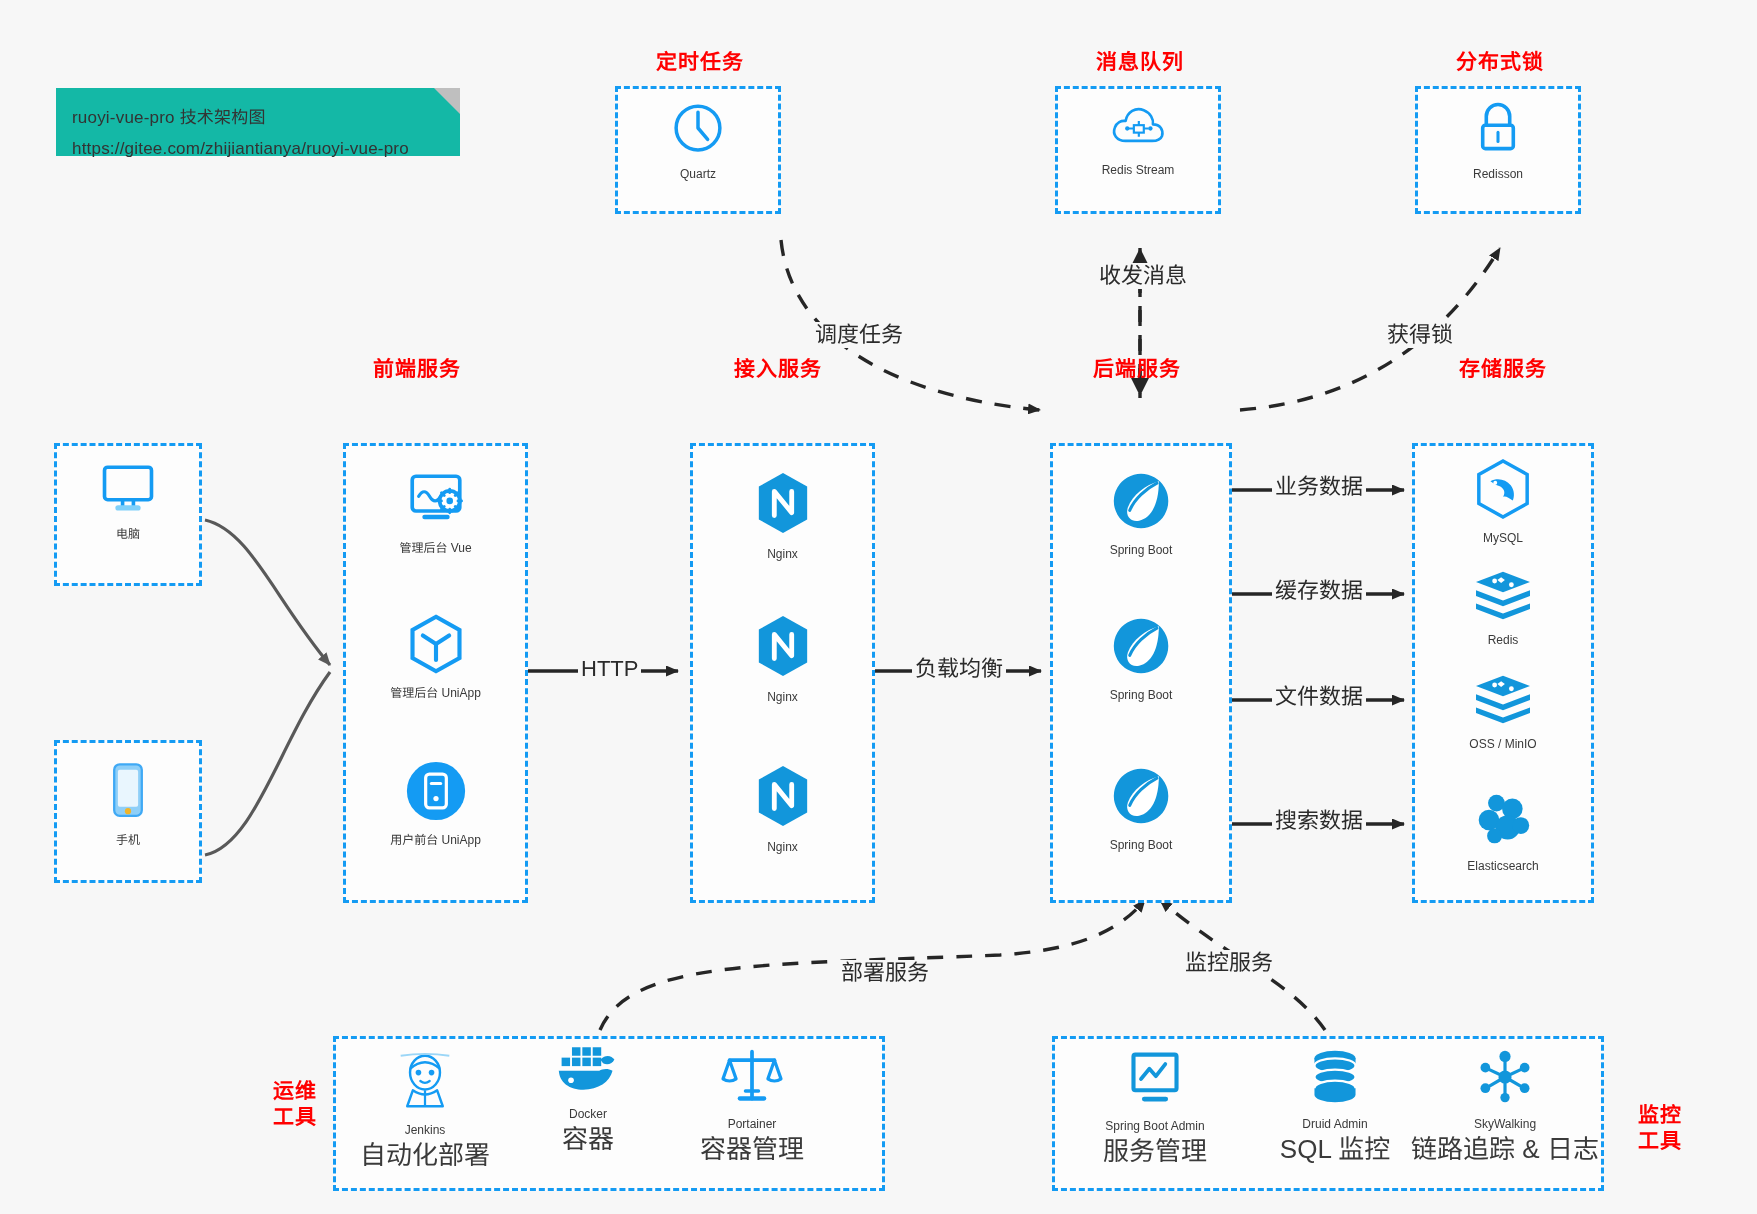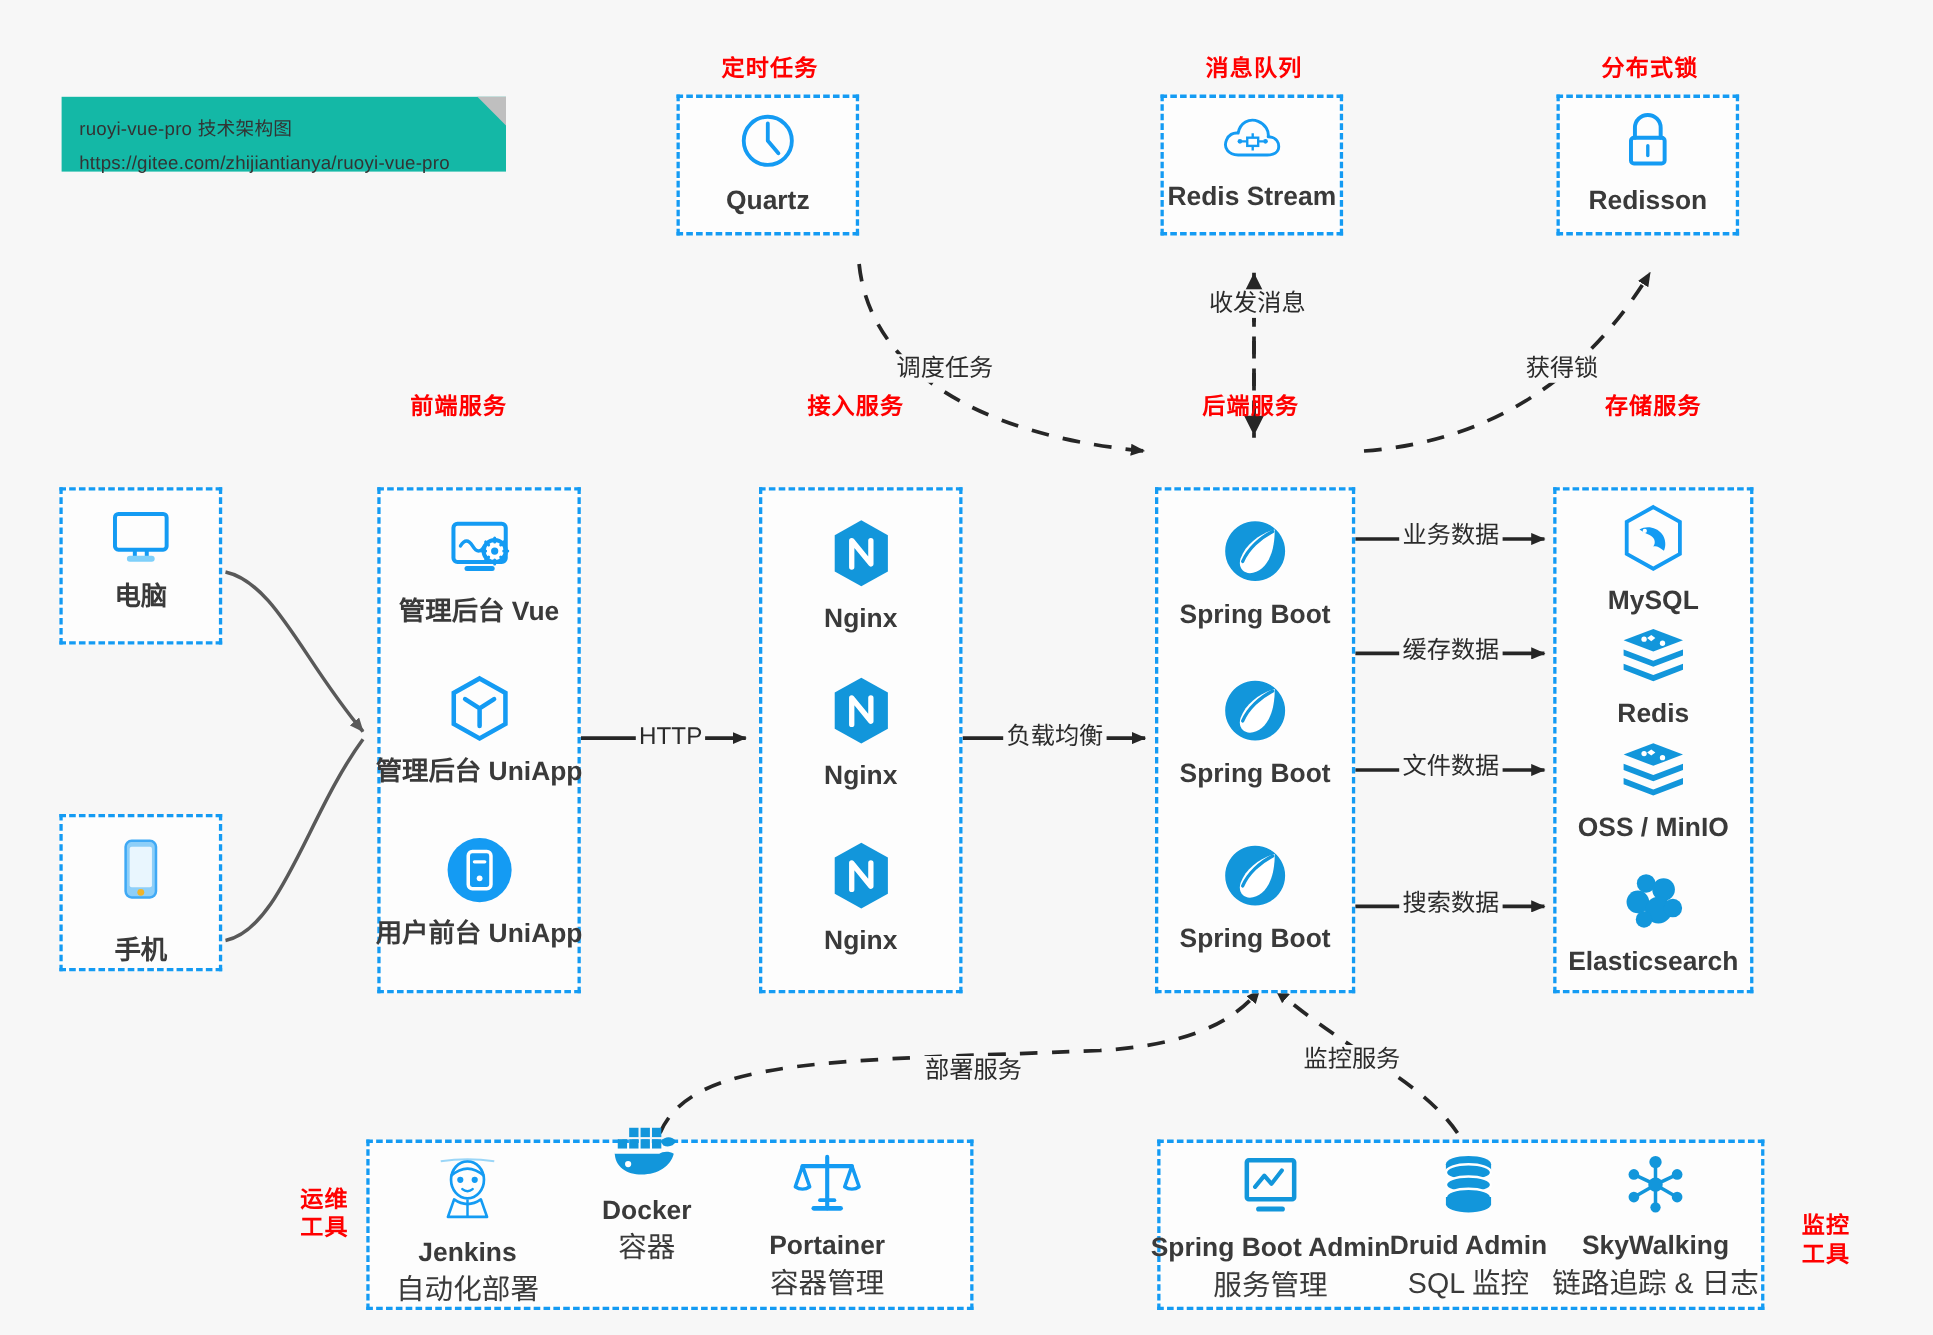--- a/index.html
+++ b/index.html
@@ -45,21 +45,21 @@
   }
   .gtitle.vert{line-height:1.25;}
 
   
   .node{
     position:absolute;
     display:flex;flex-direction:column;align-items:center;justify-content:flex-start;
     text-align:center;
   }
   .node .cap{
-    font-size:24px;color:#3a3a3a;white-space:nowrap;margin-top:6px;line-height:1.35;font-weight:bold;
+    font-size:12px;color:#3a3a3a;white-space:nowrap;margin-top:6px;line-height:1.35;
   }
   .node .cap2{font-size:26px;color:#3a3a3a;white-space:nowrap;line-height:1.35;}
   .ico{display:block;}
 
   
   .elabel{
     position:absolute;
     background:#f7f7f7;
     font-size:22px;color:#2b2b2b;white-space:nowrap;
     padding:0 3px;line-height:1.2;
@@ -173,21 +173,21 @@
       <svg width="62" height="56" viewBox="0 0 68 62">
         <rect x="8" y="8" width="52" height="36" rx="3.5" fill="none" stroke="#149bf3" stroke-width="4"></rect>
         <path d="M28 44 L28 52 M40 44 L40 52" stroke="#149bf3" stroke-width="4"></path>
         <rect x="20" y="50" width="28" height="6" rx="3" fill="#7fd0fa"></rect>
       </svg>
     </span>
     <span class="cap">电脑</span>
   </div>
 
   <div class="dbox" style="left:54px;top:740px;width:148px;height:143px;"></div>
-  <div class="node" style="left:54px;top:760px;width:148px;gap:16px;">
+  <div class="node" style="left:54px;top:760px;width:148px;">
     <span class="ico">
       <svg width="46" height="62" viewBox="0 0 50 66">
         <rect x="10" y="4" width="30" height="56" rx="6" fill="#8ecff8" stroke="#3fa9f5" stroke-width="2.5"></rect>
         <rect x="14" y="10" width="22" height="40" rx="2" fill="#e9f6fe"></rect>
         <circle cx="25" cy="55" r="3.4" fill="#f0b429"></circle>
       </svg>
     </span>
     <span class="cap">手机</span>
   </div>
 
@@ -354,21 +354,21 @@
         <circle cx="38" cy="24" r="3" fill="#149bf3"></circle>
         <path d="M26 33 q5 4 10 0" fill="none" stroke="#149bf3" stroke-width="2.4" stroke-linecap="round"></path>
         <path d="M18 43 q13 9 26 0 L50 60 L12 60 Z" fill="none" stroke="#149bf3" stroke-width="2.6" stroke-linejoin="round"></path>
         <path d="M31 43 L31 60" stroke="#149bf3" stroke-width="2.4"></path>
         <path d="M5 6 q26 -4 52 0" fill="none" stroke="#9bd6f7" stroke-width="2"></path>
       </svg>
     </span>
     <span class="cap">Jenkins</span>
     <span class="cap2">自动化部署</span>
   </div>
-  <div class="node" style="left:508px;top:1018px;width:160px;">
+  <div class="node" style="left:508px;top:1040px;width:160px;">
     <span class="ico">
       <svg width="66" height="56" viewBox="0 0 70 58">
         <g fill="#1296db">
           <rect x="18" y="18" width="9" height="9"></rect>
             <rect x="29" y="18" width="9" height="9"></rect>
           <rect x="40" y="18" width="9" height="9"></rect>
           <rect x="18" y="7" width="9" height="9"></rect>
             <rect x="29" y="7" width="9" height="9"></rect>
           <rect x="40" y="7" width="9" height="9"></rect>
           <rect x="7" y="18" width="9" height="9"></rect>

